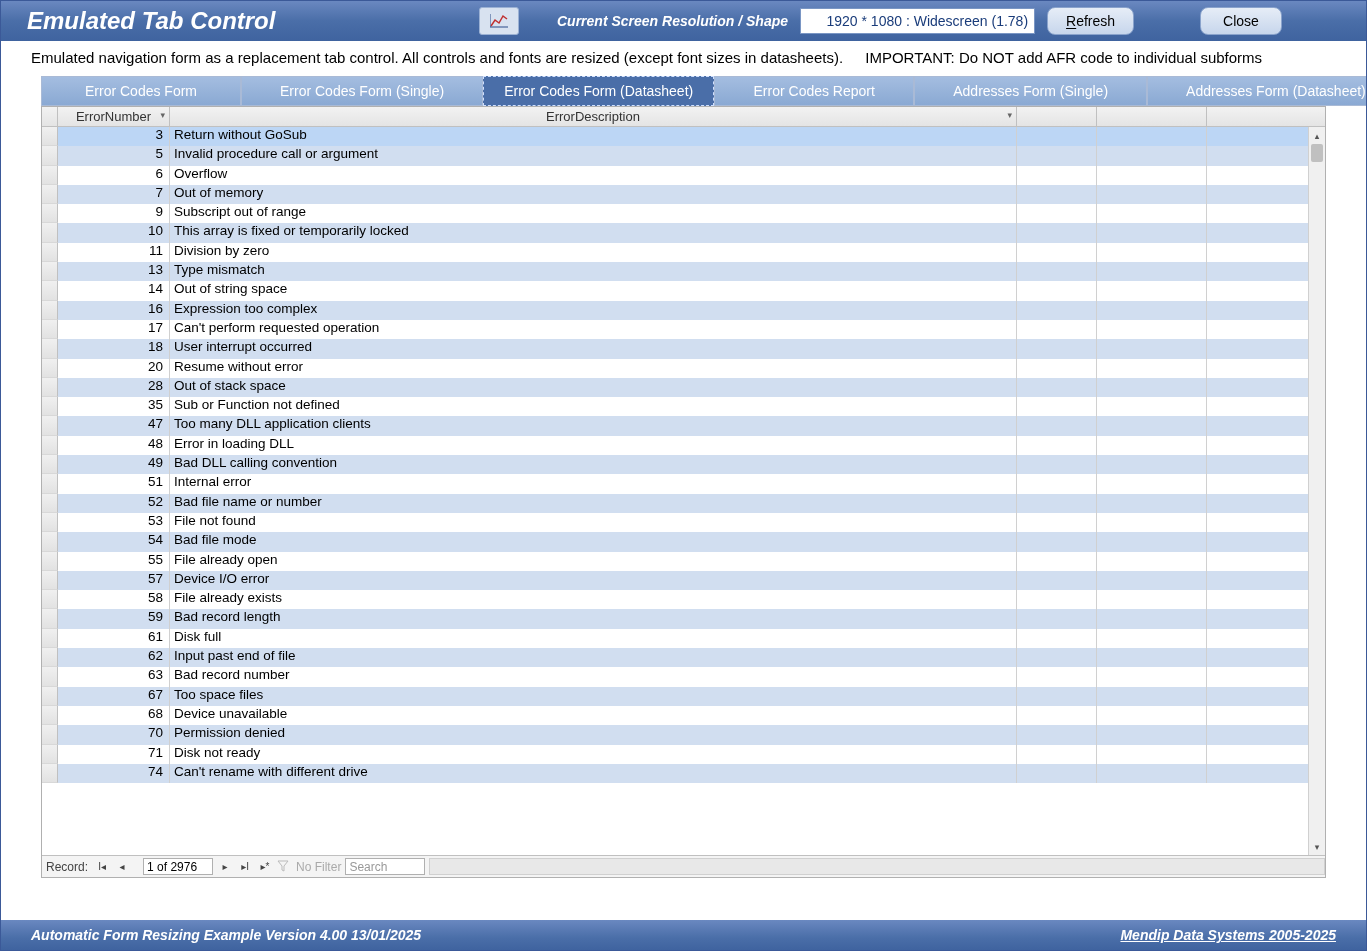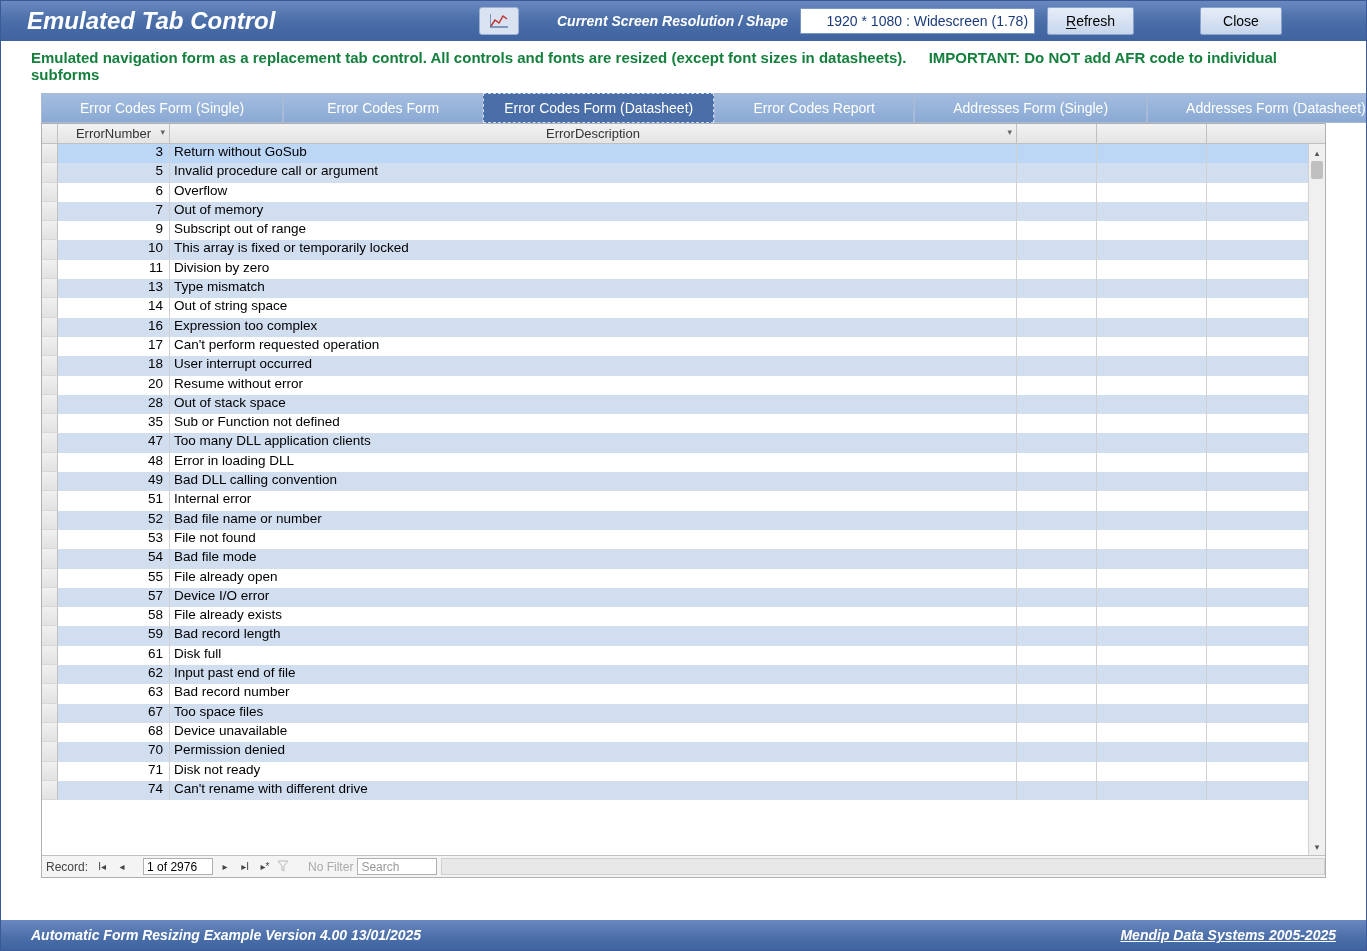--- a/index.html
+++ b/index.html
@@ -50,34 +50,34 @@
   border:1px solid #7a96c4;
   height:26px;
   width: 235px;
   padding: 2px 6px;
   font-size:14px;
   text-align:right;
 }
 .hbtn {
   background: linear-gradient(to bottom,#e6edf7,#c7d6ec);
   border:1px solid #8aa3cc;
-  border-radius:2px;
+  border-radius:8px;
   height:28px;
   padding: 0 18px;
   font-size:14px;
   color:#000;
 }
 .hbtn u { text-decoration: underline; text-underline-offset:2px;}
 .close-btn { margin-left: 54px; padding:0 22px;}
 
 .msg-line {
   padding: 8px 20px 10px 30px;
   font-size: 15px;
-  color:#15803d;
-  font-weight:700;
+  color:#000000;
+  font-weight:400;
 }
 .msg-line .imp { margin-left:18px;}
 
 .tabrow {
   display:flex;
   margin: 0 40px;
   height:30px;
   gap:0;
 }
 .tab {
@@ -197,21 +197,21 @@
 .recnav .nbtn {
   width:16px;height:16px;
   display:flex;align-items:center;justify-content:center;
   font-size:10px;
   color:#444;
 }
 .recnav .recbox {
   border:1px solid #b0b0b0;background:#fff;width:70px;height:17px;
   padding:0 3px;font-size:12px;margin-left:9px;
 }
-.recnav .filter { color:#aaa; display:flex;align-items:flex-start;gap:19px;}
+.recnav .filter { color:#aaa; display:flex;align-items:flex-start;gap:7px;}
 .recnav .searchbox {
   border:1px solid #b0b0b0;background:#fff;width:80px;height:17px;
   padding:0 3px;font-size:12px;color:#999;
 }
 .recnav .spacer{flex:1;background:#e8e8e8;height:17px;border:1px solid #d0d0d0;}
 
 .footer {
   background: linear-gradient(to bottom, #6a88c0 0%, #4a6ea8 60%, #3f639f 100%);
   height:30px;
   display:flex;align-items:center;
@@ -241,22 +241,22 @@
   <button class="hbtn"><u>R</u><span>efresh</span></button>
   <button class="hbtn close-btn">Close</button>
 </div>
 
 <div class="msg-line">
   <span>Emulated navigation form as a replacement tab control. All controls and fonts are resized (except font sizes in datasheets).</span>
   <span class="imp">IMPORTANT:  Do NOT add AFR code to individual subforms</span>
 </div>
 
 <div class="tabrow">
+  <div class="tab inactive" style="flex:0 0 200px">Error Codes Form</div>
   <div class="tab inactive" style="flex:0 0 200px">Error Codes Form (Single)</div>
-  <div class="tab inactive" style="flex:0 0 200px">Error Codes Form</div>
   <div class="tab active" style="flex:0 0 200px">Error Codes Form (Datasheet)</div>
   <div class="tab inactive" style="flex:0 0 200px">Error Codes Report</div>
   <div class="tab inactive" style="flex:0 0 200px">Addresses Form (Single)</div>
   <div class="tab inactive" style="flex:0 0 200px">Addresses Form (Datasheet)</div>
 
 </div>
 
 <div class="sheet-frame">
   <div class="col-headers">
     <div class="rowsel-head"></div>

